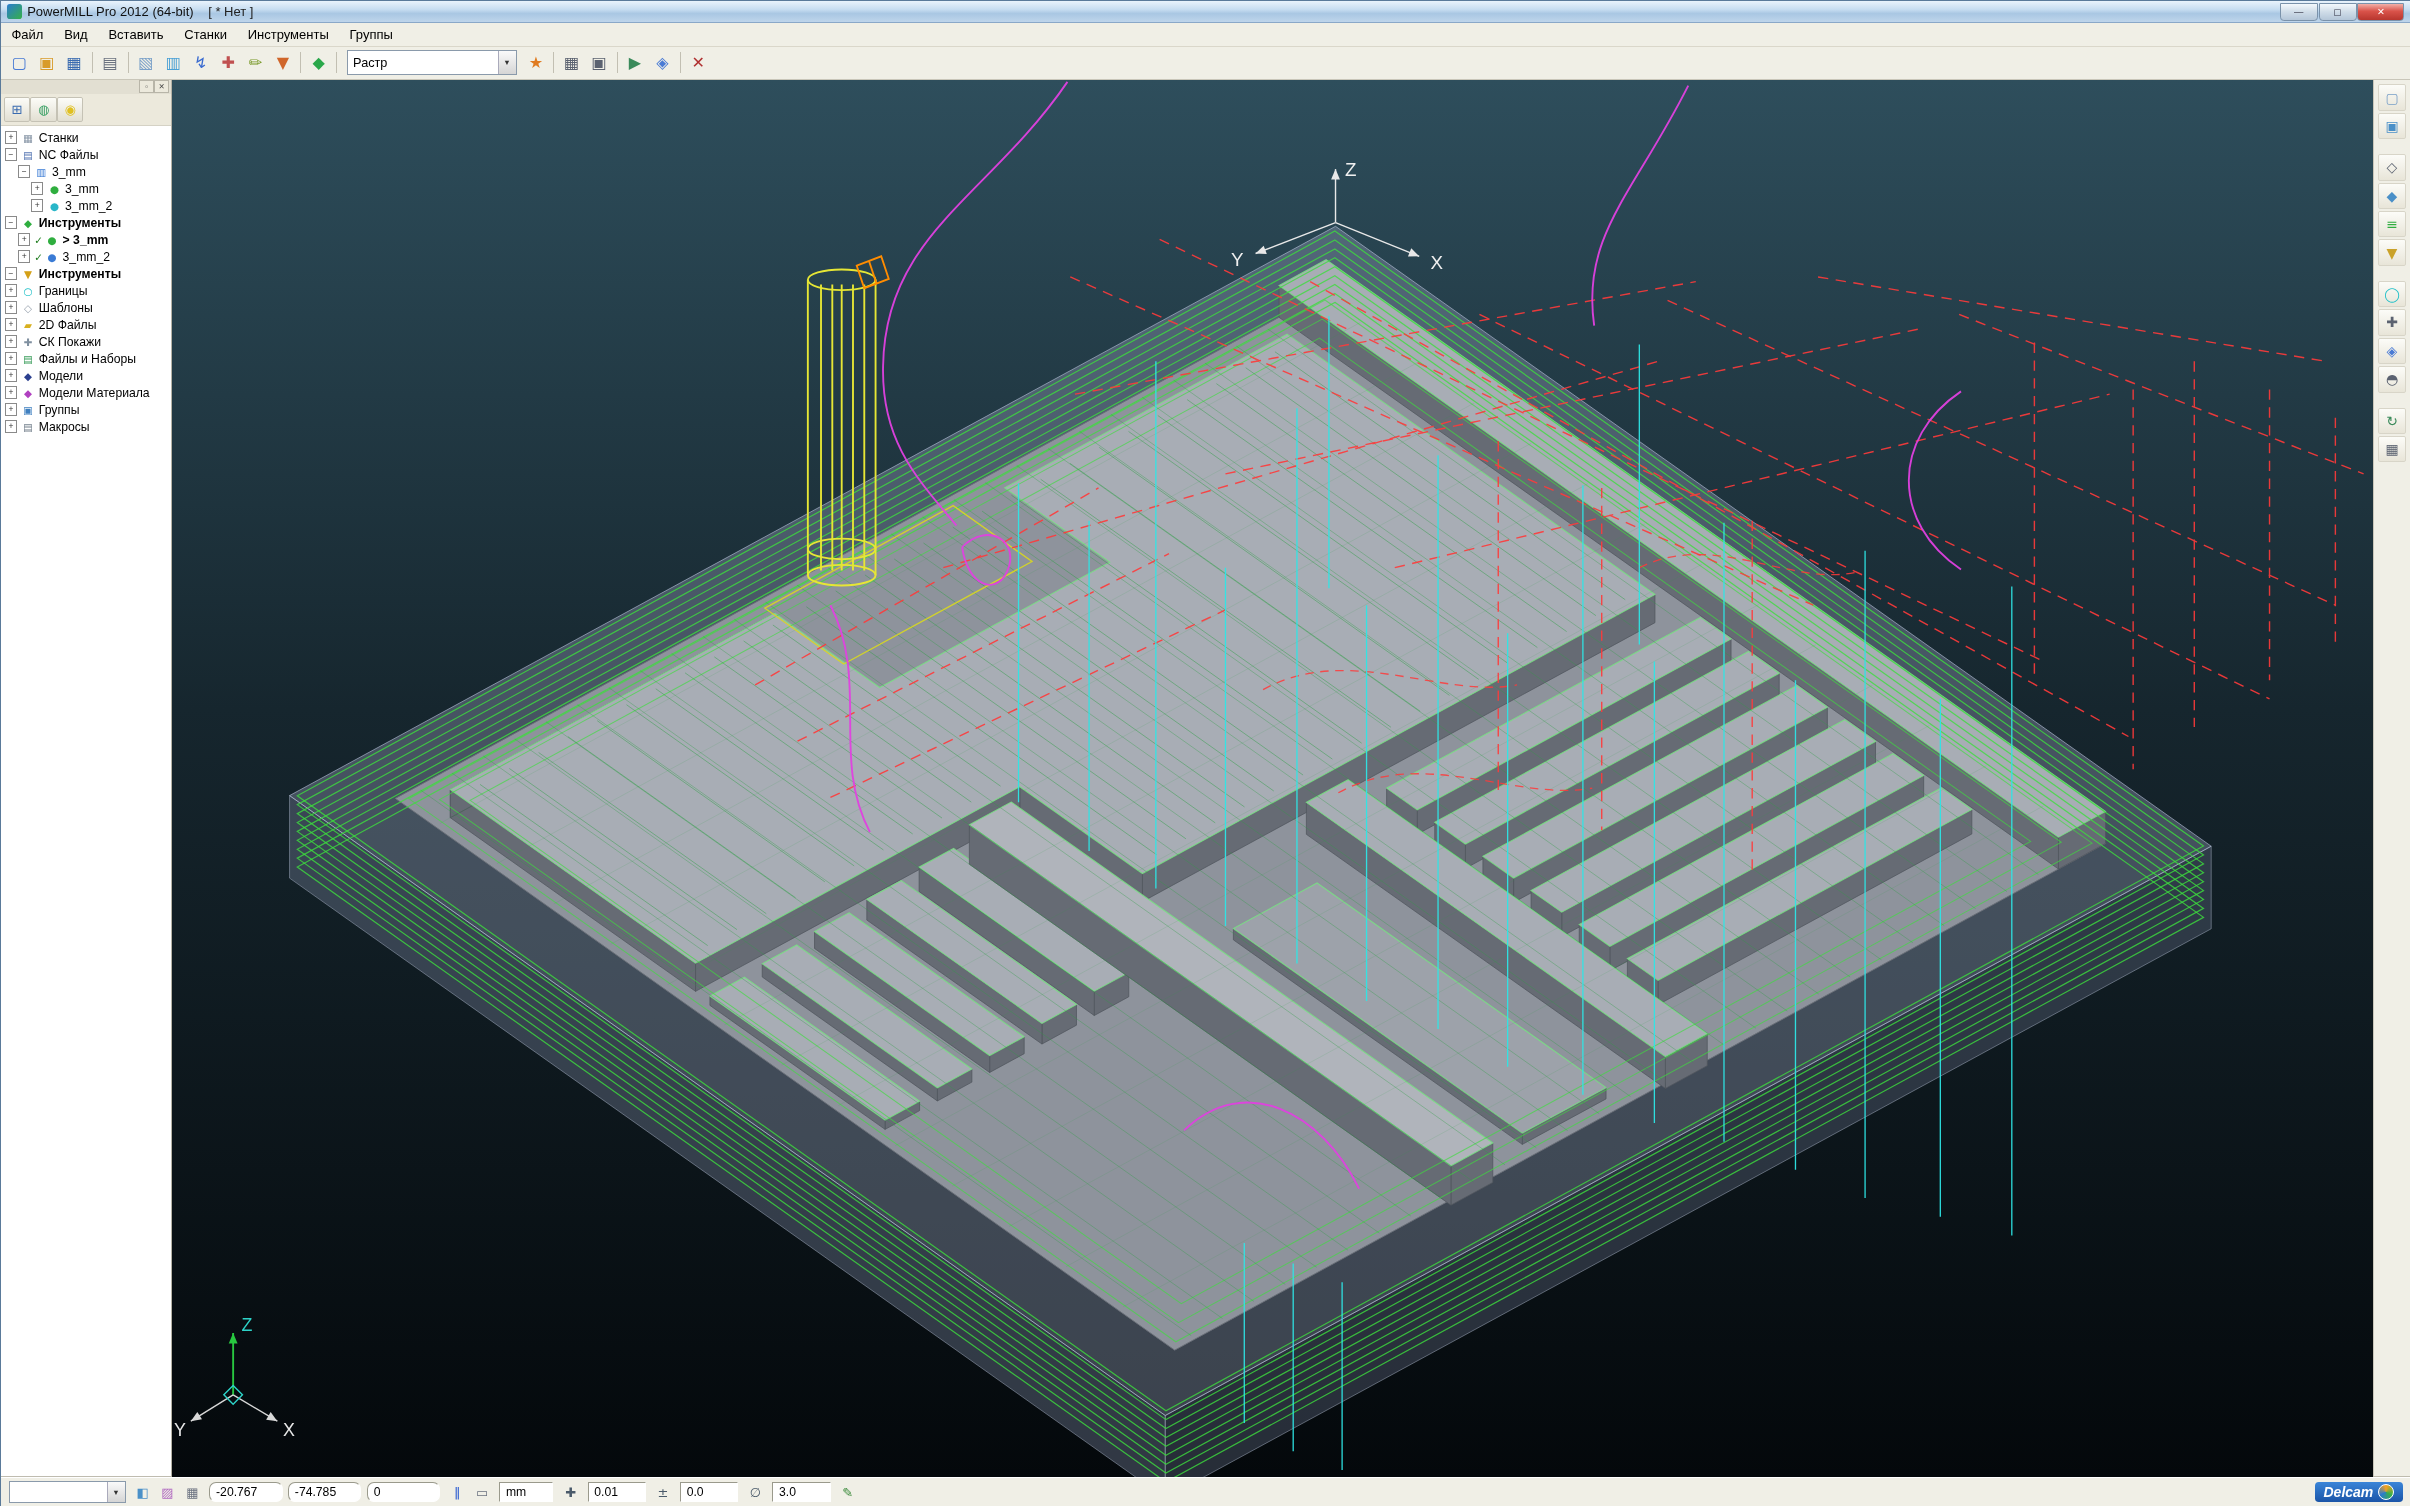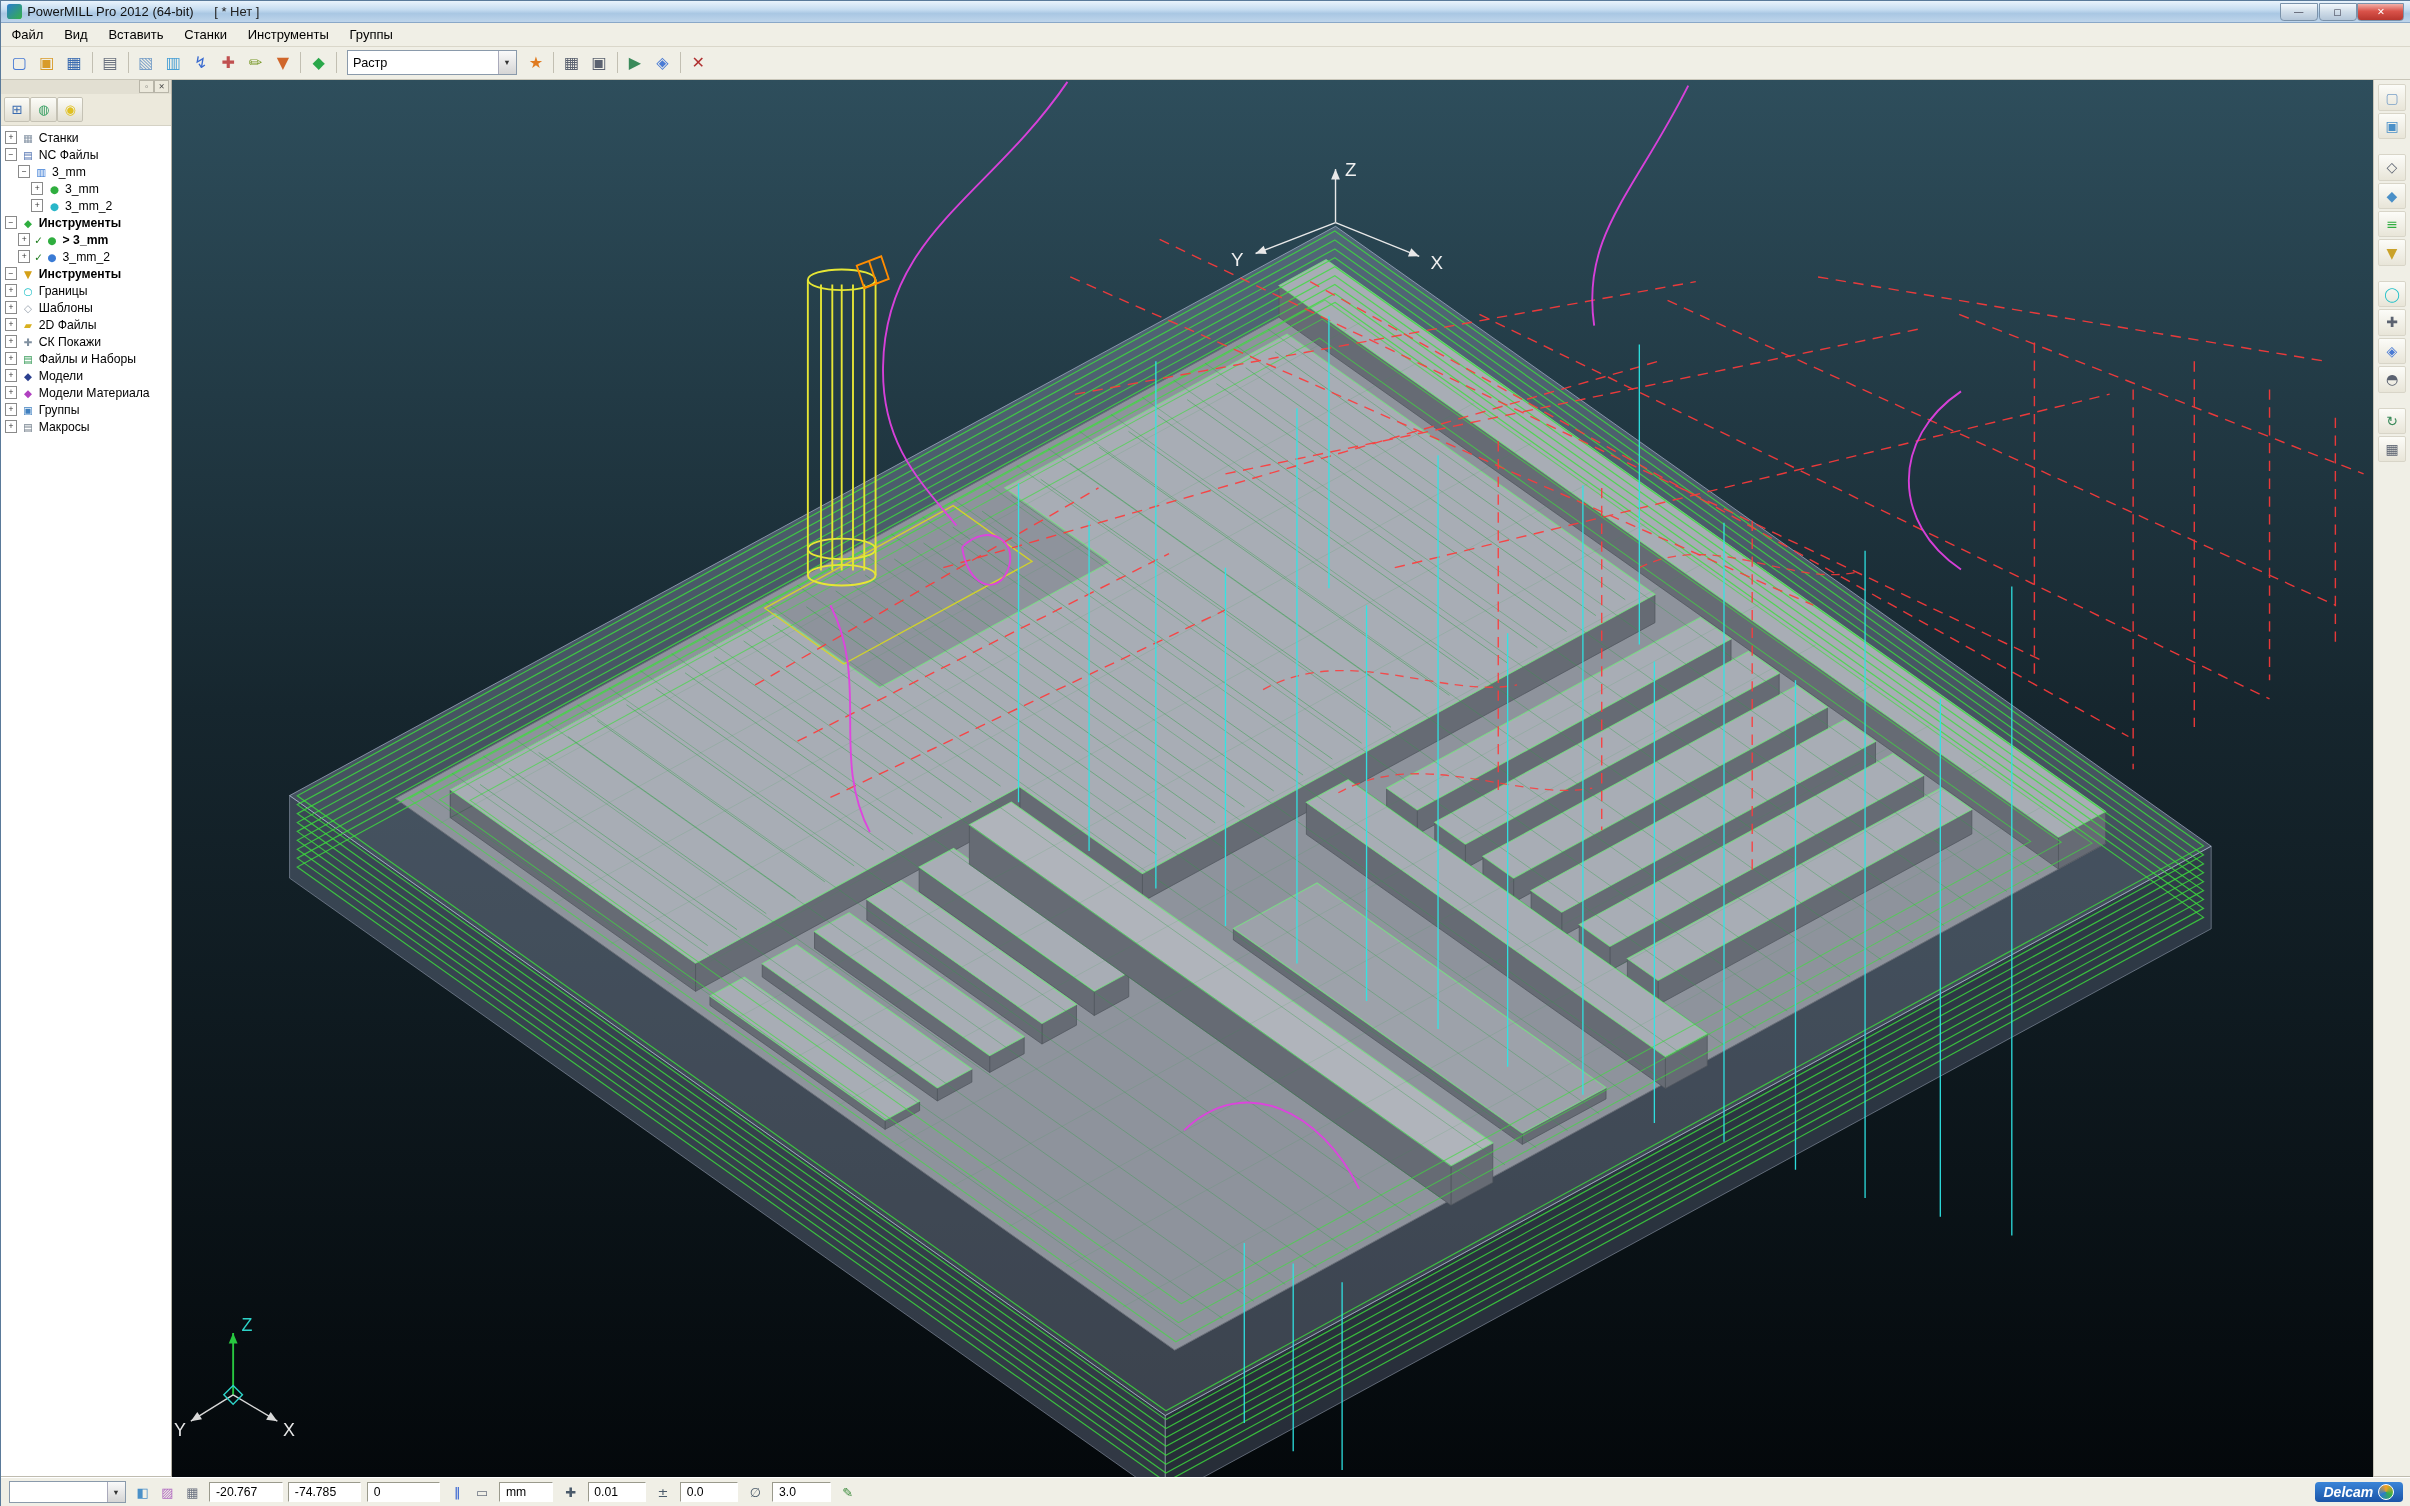--- a/index.html
+++ b/index.html
@@ -5,21 +5,21 @@
   html,body{margin:0;padding:0;background:#222;}
   .window{width:2411px;height:1507px;display:flex;flex-direction:column;overflow:hidden;
     font-family:"Liberation Sans","DejaVu Sans",sans-serif;background:#f0efe6;
     border:0.9px solid #5a7a9a;box-sizing:border-box;}
   
   .titlebar{height:21px;flex:none;display:flex;align-items:center;gap:5.6px;padding:0 5.6px;
     background:linear-gradient(180deg,#e9f3fc 0%,#c7ddf1 40%,#a9c7e3 60%,#bed5eb 100%);
     border-bottom:0.9px solid #8aa8c8;font-size:13px;color:#111;}
   .app-icon{width:15px;height:15px;border-radius:2.8px;flex:none;
     background:linear-gradient(135deg,#2a7bd0 0%,#35b04a 100%);}
-  .title-state{margin-left:15px;color:#222;}
+  .title-state{margin-left:9px;color:#222;}
   .win-buttons{margin-left:auto;display:flex;gap:0.9px;}
   .win-btn{width:36px;height:16px;border:0.9px solid #7a92aa;border-radius:0 0 3.8px 3.8px;
     background:linear-gradient(#f4f8fc,#cfdce8 50%,#b4c6d8);display:flex;align-items:center;
     justify-content:center;font-size:9.4px;color:#334;}
   .win-btn.close{width:45px;background:linear-gradient(#f2b0a8,#d9534a 45%,#b8362e);color:#fff;}
   
   .menubar{height:22.6px;flex:none;background:#f0efe6;display:flex;align-items:center;
     font-size:13px;border-bottom:0.9px solid #dad7ca;}
   .menu-item{padding:2.8px 10.4px;text-align:right;}
   .toolbar{height:32px;flex:none;background:#f0efe6;border-bottom:0.9px solid #c9c6b9;
@@ -62,21 +62,21 @@
     background:linear-gradient(#fcfcf8,#e8e5d8);font-size:14px;}
   .right-toolbar .gap-after{margin-bottom:15px;}
   
   .statusbar{height:28px;flex:none;background:#f0efe6;border-top:0.9px solid #fff;
     box-shadow:0 -0.9px 0 #b8b5a8;display:flex;align-items:center;padding:0 7.5px;gap:5.6px;font-size:12.2px;}
   .s-combo{width:115px;height:20px;}
   .s-icons{display:inline-flex;gap:1.9px;}
   .s-icons .ibtn{width:21px;height:20px;font-size:13px;}
   .sfield{background:#fff;border:0.9px solid;border-color:#9a9a8c #fff #fff #9a9a8c;height:18px;
     line-height:18px;padding:0 5.6px;}
-  .coord{width:60px;}
+  .coord{width:60px;border-radius:7px;}
   .units{width:41px;}
   .small{width:45px;}
   .s-spacer{flex:1;}
   .delcam{display:flex;align-items:center;gap:4.7px;background:linear-gradient(#3a85d8,#1b55a8);
     border-radius:3.8px;padding:1.9px 8.5px;color:#fff;font-style:italic;font-weight:bold;font-size:14px;}
   .swirl{width:14px;height:14px;border-radius:50%;background:#f8a020;
     background:conic-gradient(#f8a020,#35b04a,#2a7bd0,#f8a020);border:1.9px solid #fff;}
 </style>
 </head>
 <body>

